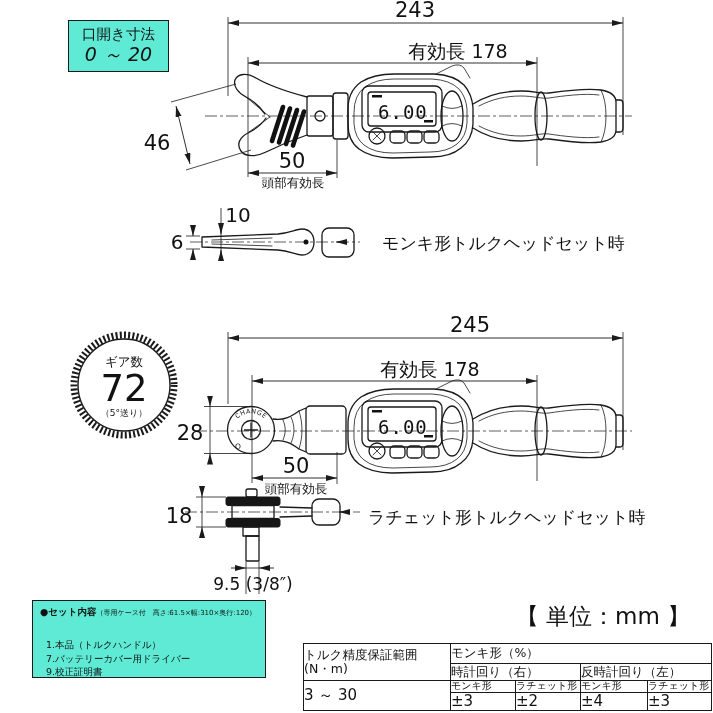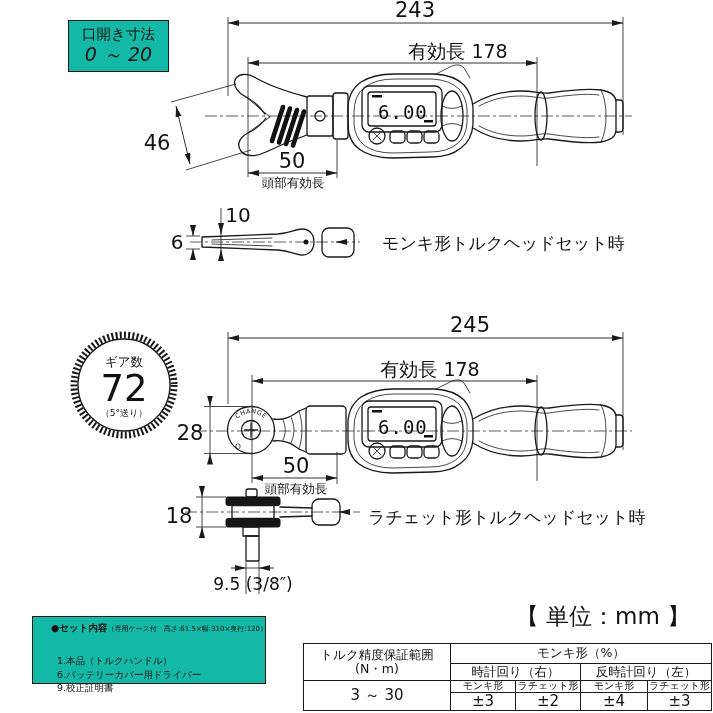--- a/index.html
+++ b/index.html
@@ -7,31 +7,31 @@
          font-family:"DejaVu Sans","Liberation Sans",sans-serif;color:#111;}
   svg{position:absolute;left:0;top:0;}
   .ln{fill:none;stroke:#1a1a1a;stroke-width:1.3;stroke-linecap:round;stroke-linejoin:round;}
   .thin{stroke-width:0.8;}
   .dim{fill:none;stroke:#1a1a1a;stroke-width:0.9;}
   .ext{fill:none;stroke:#1a1a1a;stroke-width:0.8;}
   .cl{fill:none;stroke:#1a1a1a;stroke-width:0.7;stroke-dasharray:12 3 3 3;}
   .dark{fill:#161616;stroke:#161616;}
   text.dtxt{font-family:"DejaVu Sans","Liberation Sans",sans-serif;fill:#111;}
   .lcd{font-family:"DejaVu Sans Mono","Liberation Mono",monospace;fill:#111;font-size:19px;letter-spacing:1px;}
-  .box{position:absolute;border:1.5px solid #1a1a1a;background:#14b8a6;box-sizing:border-box;}
+  .box{position:absolute;border:1.5px solid #1a1a1a;background:#5eead4;box-sizing:border-box;}
   #jaw-box{left:68px;top:20px;width:101px;height:52px;display:flex;flex-direction:column;
            align-items:center;justify-content:center;line-height:1.25;}
   #jaw-box .l1{font-size:14.5px;}
   #jaw-box .l2{font-size:19px;font-style:italic;}
-  #set-box{left:32px;top:616px;width:234px;height:68px;padding:4px 18px;font-size:9.5px;line-height:13.4px;}
+  #set-box{left:32px;top:600px;width:234px;height:78px;padding:4px 7px;font-size:9.5px;line-height:13.4px;}
   #set-box .hdr{white-space:nowrap;font-weight:bold;}
   #set-box .hdr .note{font-weight:normal;font-size:7px;}
   #set-box ul{margin:18px 0 0 0;padding:0 0 0 6px;list-style:none;}
   #acc-table{position:absolute;left:303px;top:643px;width:408px;border-collapse:collapse;table-layout:fixed;}
-  #acc-table td{border:1px solid #1a1a1a;text-align:center;vertical-align:middle;padding:0;font-size:12.5px;line-height:1.15;}
+  #acc-table td{border:1px solid #1a1a1a;vertical-align:middle;padding:0;font-size:12.5px;line-height:1.15;}
   #acc-table{border:1.5px solid #1a1a1a;}
   #acc-table .tiny{font-size:10px;line-height:1.0;font-family:Liberation Mono, monospace;}
   #acc-table .val{font-size:15px;}
   #acc-table .range-val{font-size:15px;}
 </style>
 </head>
 <body>
 
 <div id="stage">
 
@@ -228,21 +228,21 @@
   <div class="l1">口開き寸法</div>
   <div class="l2">0 ～ 20</div>
 </div>
 
 <div class="box" id="set-box">
   <div class="hdr">
     <span>●</span><span>セット内容</span><span class="note">（専用ケース付　高さ:61.5×幅:310×奥行:120）</span>
   </div>
   <ul>
     <li>1.本品（トルクハンドル）</li>
-    <li>6.バッテリーカバー用ドライバー</li>
+    <li>7.バッテリーカバー用ドライバー</li>
     <li>9.校正証明書</li>
   </ul>
 </div>
 
 <table id="acc-table">
   <colgroup>
         <col style="width:147px">
         <col style="width:65px">
         <col style="width:65px">
         <col style="width:67px">

